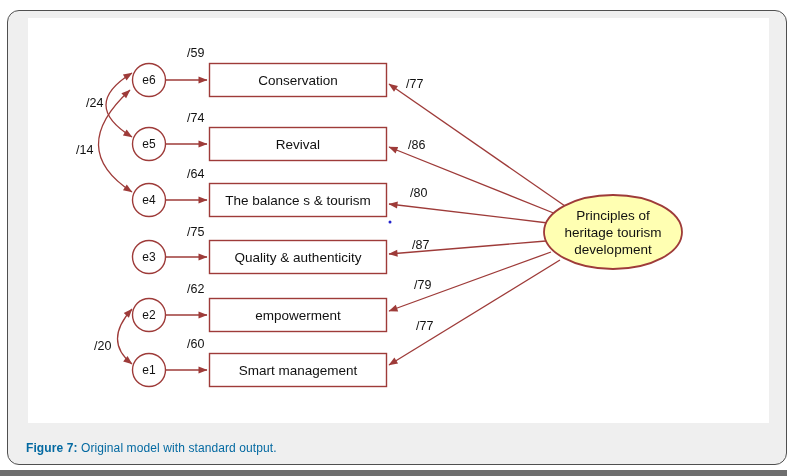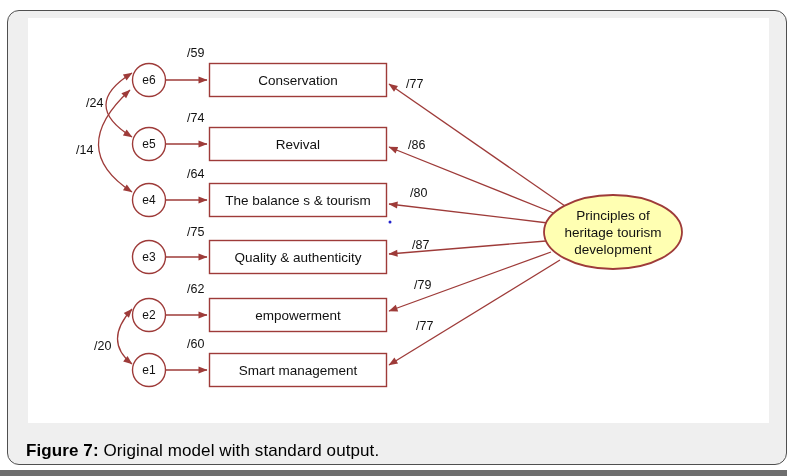--- a/index.html
+++ b/index.html
@@ -9,21 +9,21 @@
   }
   .card{
     position:absolute;left:7px;top:10px;width:780px;height:455px;
     box-sizing:border-box;background:#efefef;
     border:1.5px solid #4f4f4f;border-radius:12px;
   }
   .figure-area{
     position:absolute;left:20px;top:7px;width:741px;height:405px;background:#ffffff;
   }
   .caption{
-    position:absolute;left:18px;top:430px;font-size:17px;color:#000000;
+    position:absolute;left:18px;top:430px;font-size:12px;color:#0369a1;
     letter-spacing:0.1px;white-space:pre;
   }
   .caption .bold{font-weight:bold;}
   .bottom-bar{
     position:absolute;left:0;top:470px;width:787px;height:6px;background:#6e6e6e;
   }
   
   .shape{fill:none;stroke:#9e3b39;stroke-width:1.4;}
   .conn{fill:none;stroke:#9e3b39;stroke-width:1.3;}
   text{fill:#111111;}

